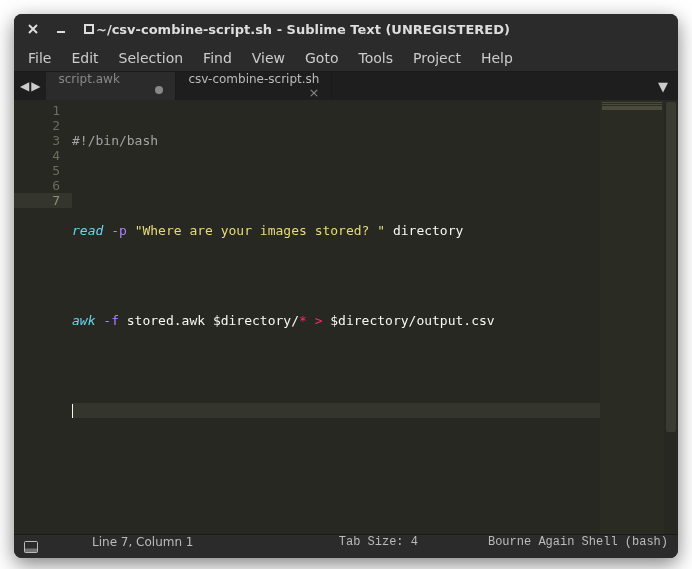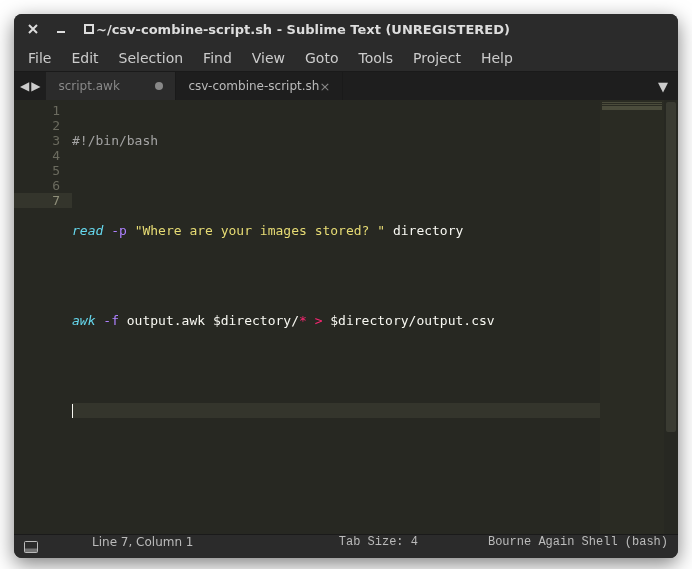--- a/index.html
+++ b/index.html
@@ -78,28 +78,28 @@
 }
 .history-arrows {
   display: flex;
   align-items: center;
   padding: 0 6px;
   gap: 2px;
 }
 .history-arrows .arrow { color: #ccc; font-size: 12px; cursor: pointer; }
 .tab {
   display: flex;
-  align-items: center;
   padding: 0 12px;
   font-size: 12px;
   color: #888;
   min-width: 130px;
   position: relative;
   cursor: pointer;
   border-right: 1px solid #1a1a1a;
+  flex-direction: column;
 }
 .tab.inactive { background: #2b2b2b; }
 .tab.active { background: #1e1e1e; color: #bbb; }
 .tab .dirty-dot {
   margin-left: auto;
   width: 8px;
   height: 8px;
   border-radius: 50%;
   background: #888;
 }
@@ -259,21 +259,21 @@
       <div class="ln">4</div>
       <div class="ln">5</div>
       <div class="ln">6</div>
       <div class="ln current">7</div>
     </div>
     <div class="code">
       <div class="line"><span class="c-comment">#!/bin/bash</span></div>
       <div class="line"></div>
       <div class="line"><span class="c-kw">read</span> <span class="c-flag">-p</span> <span class="c-str">"Where are your images stored? "</span> <span class="c-plain">directory</span></div>
       <div class="line"></div>
-      <div class="line"><span class="c-kw">awk</span> <span class="c-flag">-f</span> <span class="c-plain">output.awk $directory/</span><span class="c-op">*</span> <span class="c-op">&gt;</span> <span class="c-plain">$directory/output.csv</span></div>
+      <div class="line"><span class="c-kw">awk</span> <span class="c-flag">-f</span> <span class="c-plain">stored.awk $directory/</span><span class="c-op">*</span> <span class="c-op">&gt;</span> <span class="c-plain">$directory/output.csv</span></div>
       <div class="line"></div>
       <div class="line current"><span class="cursor"></span></div>
     </div>
     <div class="minimap">
       <div class="minimap-preview"></div>
     </div>
     <div class="scrollbar-v">
       <div class="thumb"></div>
     </div>
   </div>

